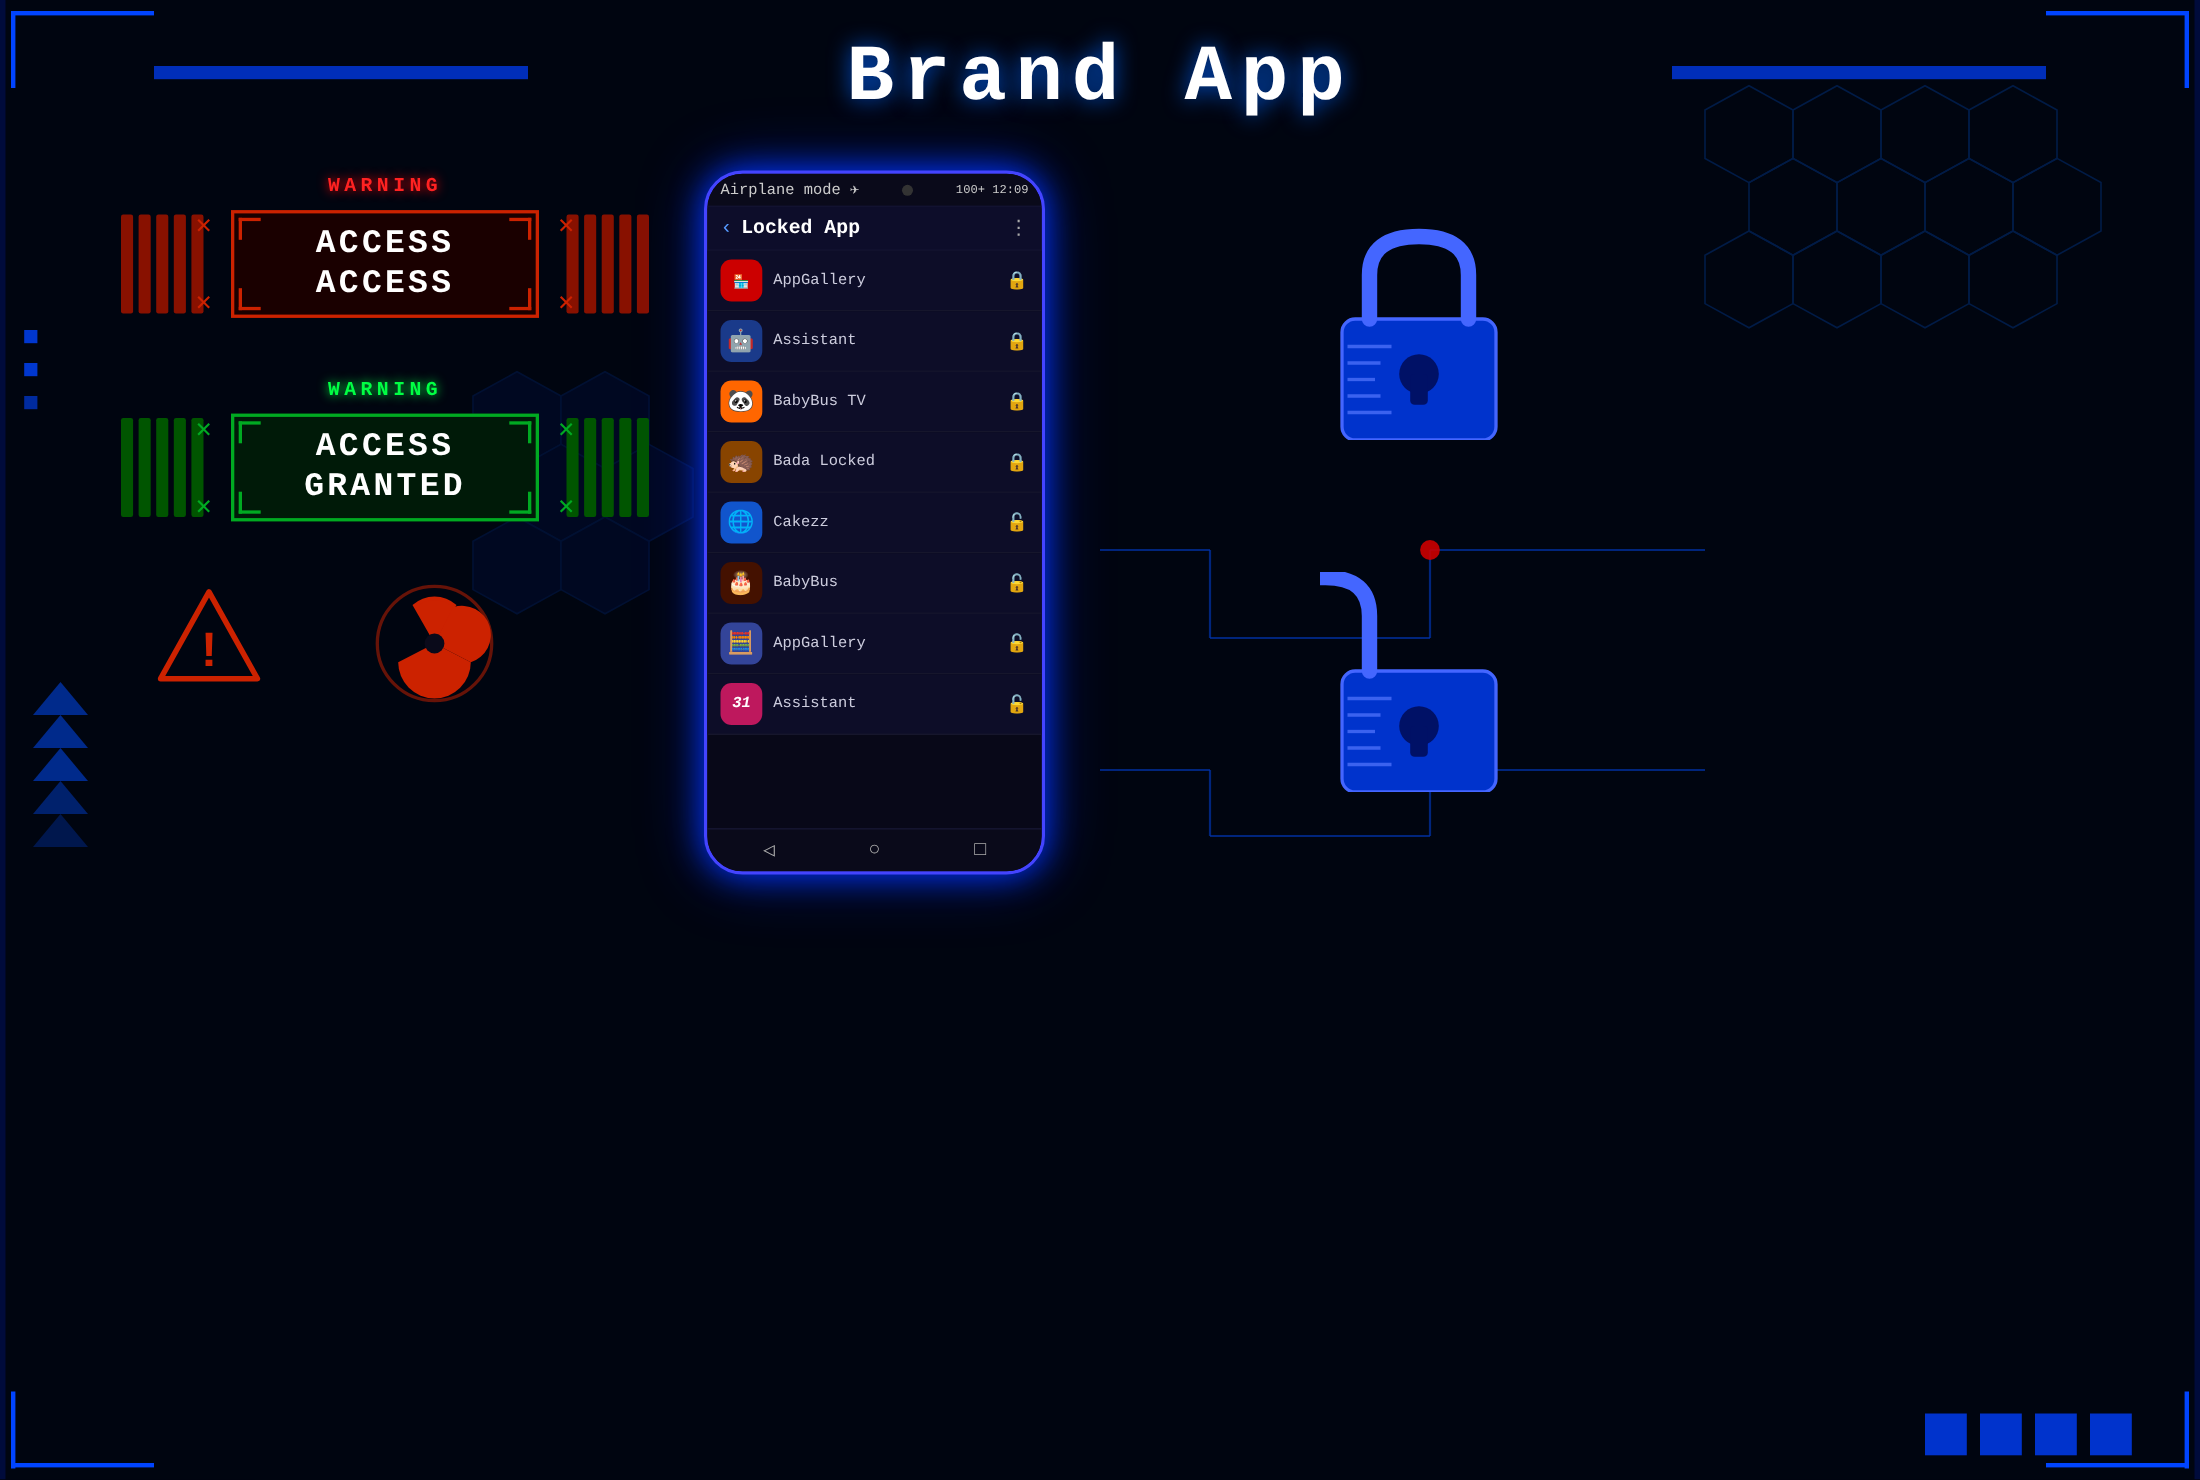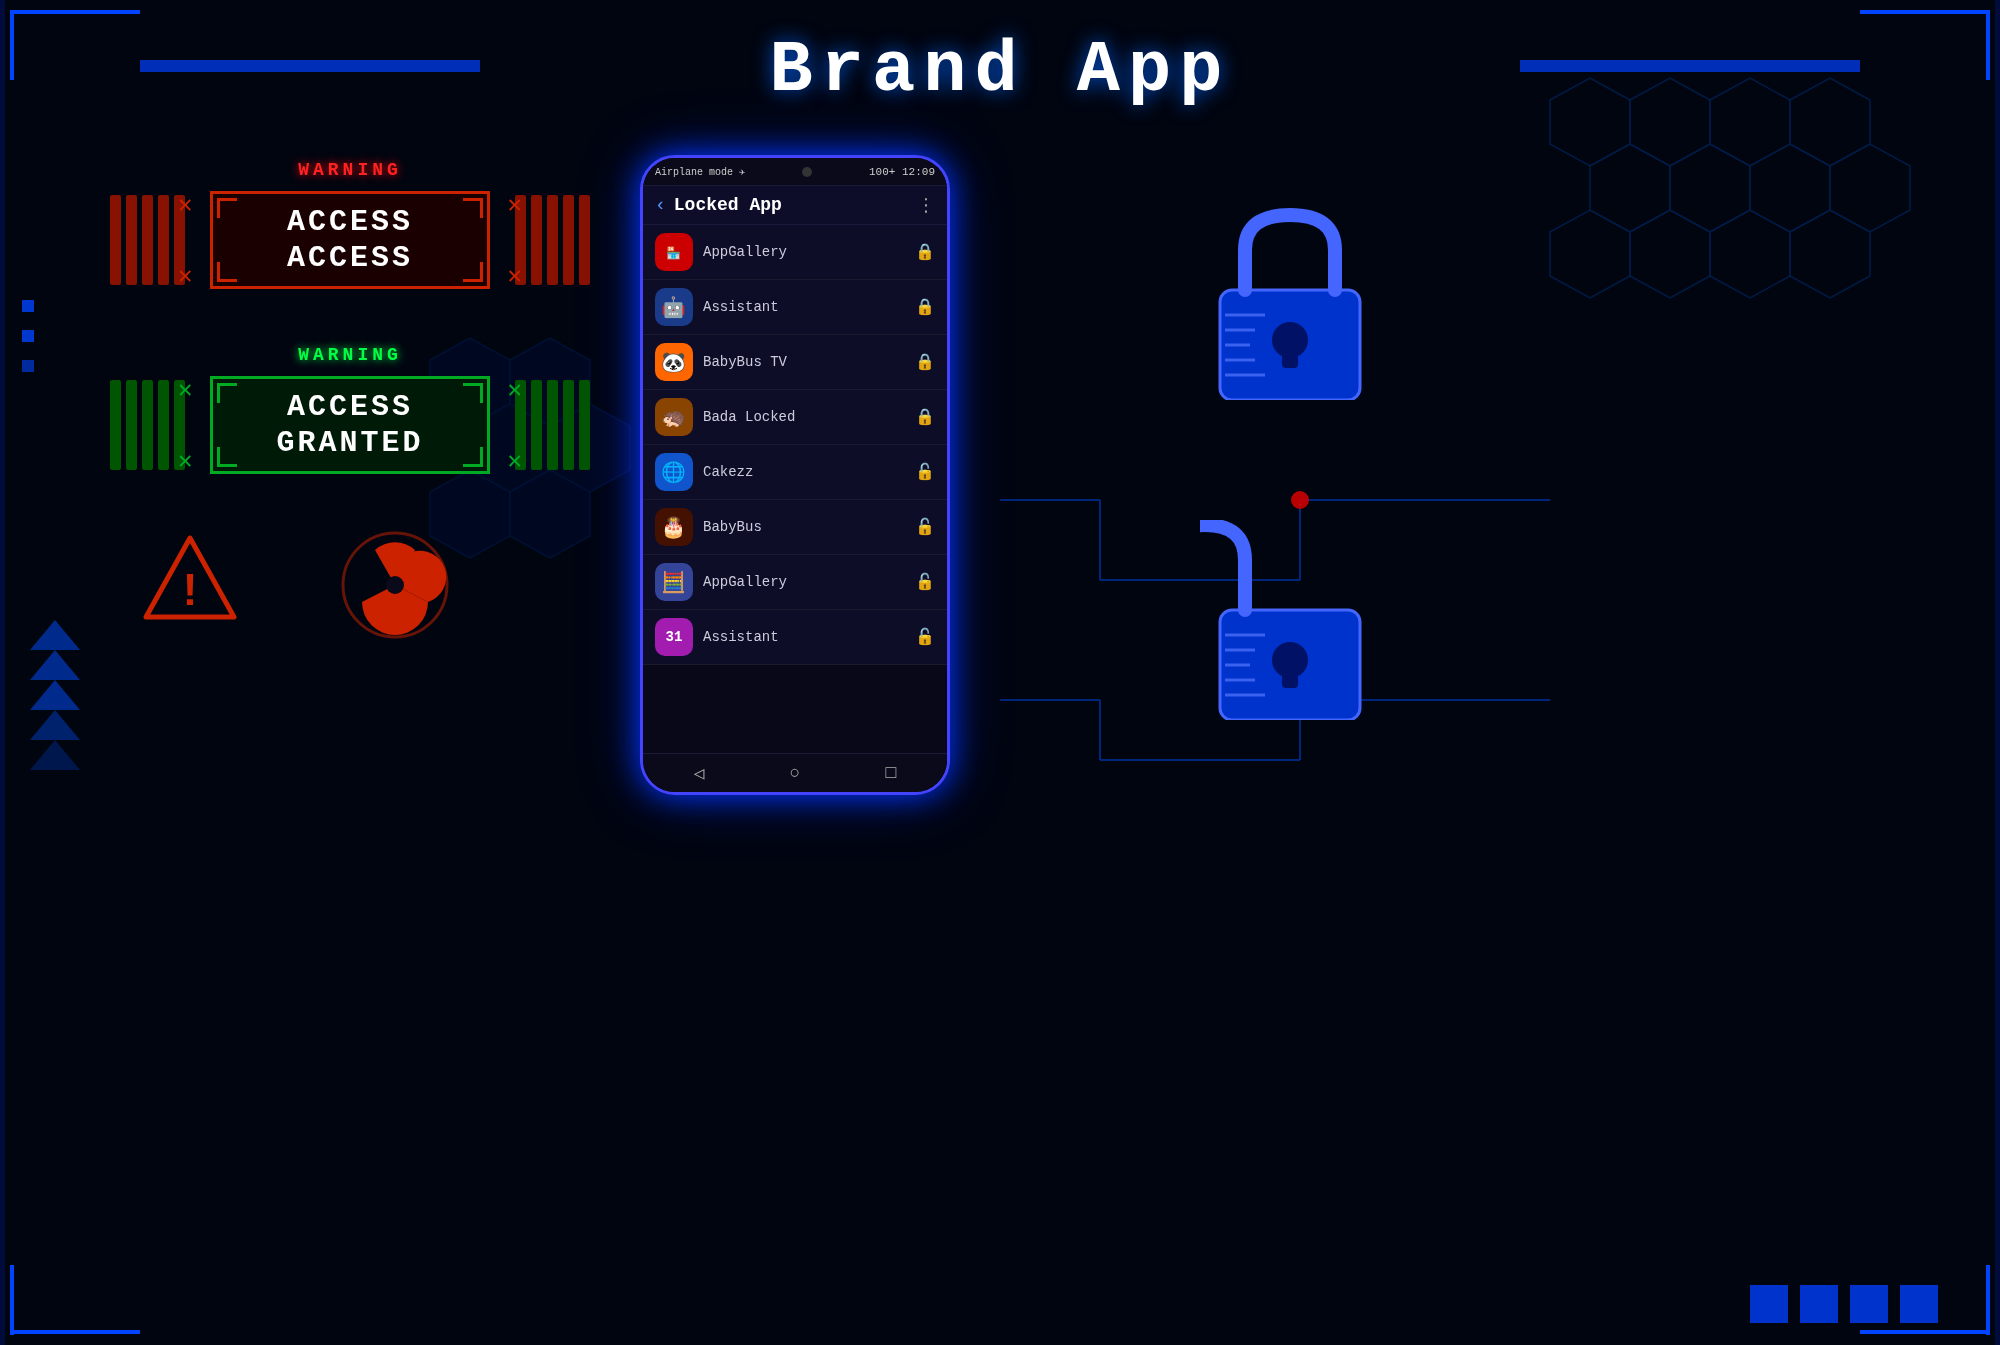--- a/index.html
+++ b/index.html
@@ -354,21 +354,21 @@
       </svg>
     </div>
   </div>
 </div>
 
 <div style="position:absolute; top:155px; left:640px;">
   <div class="phone-mockup">
 
     <div class="phone-status-bar">
       <div class="status-left">
-        <span style="font-size:10px;">Airplane mode ✈</span>
+        <span style="font-size:14px;">Airplane mode ✈</span>
       </div>
       <div style="width:10px; height:10px; background:#333; border-radius:50%;"></div>
       <div class="status-right">100+ 12:09</div>
     </div>
 
     <div class="phone-app-bar">
       <span class="back-btn">‹</span>
       <span class="app-bar-title">Locked App</span>
       <span class="more-btn">⋮</span>
     </div>
@@ -436,21 +436,21 @@
 
       <div class="app-item" style="z-index:1; position:relative;">
         <div class="app-icon" style="background:#334499; border-radius:10px;">
           <span style="font-size:20px;">🧮</span>
         </div>
         <span class="app-name">AppGallery</span>
         <span style="color:#8899bb; font-size:16px;">🔓</span>
       </div>
 
       <div class="app-item" style="z-index:1; position:relative;">
-        <div class="app-icon" style="background:#a21caf; border-radius:10px; color:white; font-size:14px; font-weight:bold; display:flex; align-items:center; justify-content:center;">31</div>
+        <div class="app-icon" style="background:#be185d; border-radius:10px; color:white; font-size:14px; font-weight:bold; display:flex; align-items:center; justify-content:center;font-style:italic;">31</div>
         <span class="app-name">Assistant</span>
         <span style="color:#8899bb; font-size:16px;">🔓</span>
       </div>
     </div>
 
     <div class="phone-nav-bar">
       <span class="nav-btn">◁</span>
       <span class="nav-btn">○</span>
       <span class="nav-btn">□</span>
     </div>

